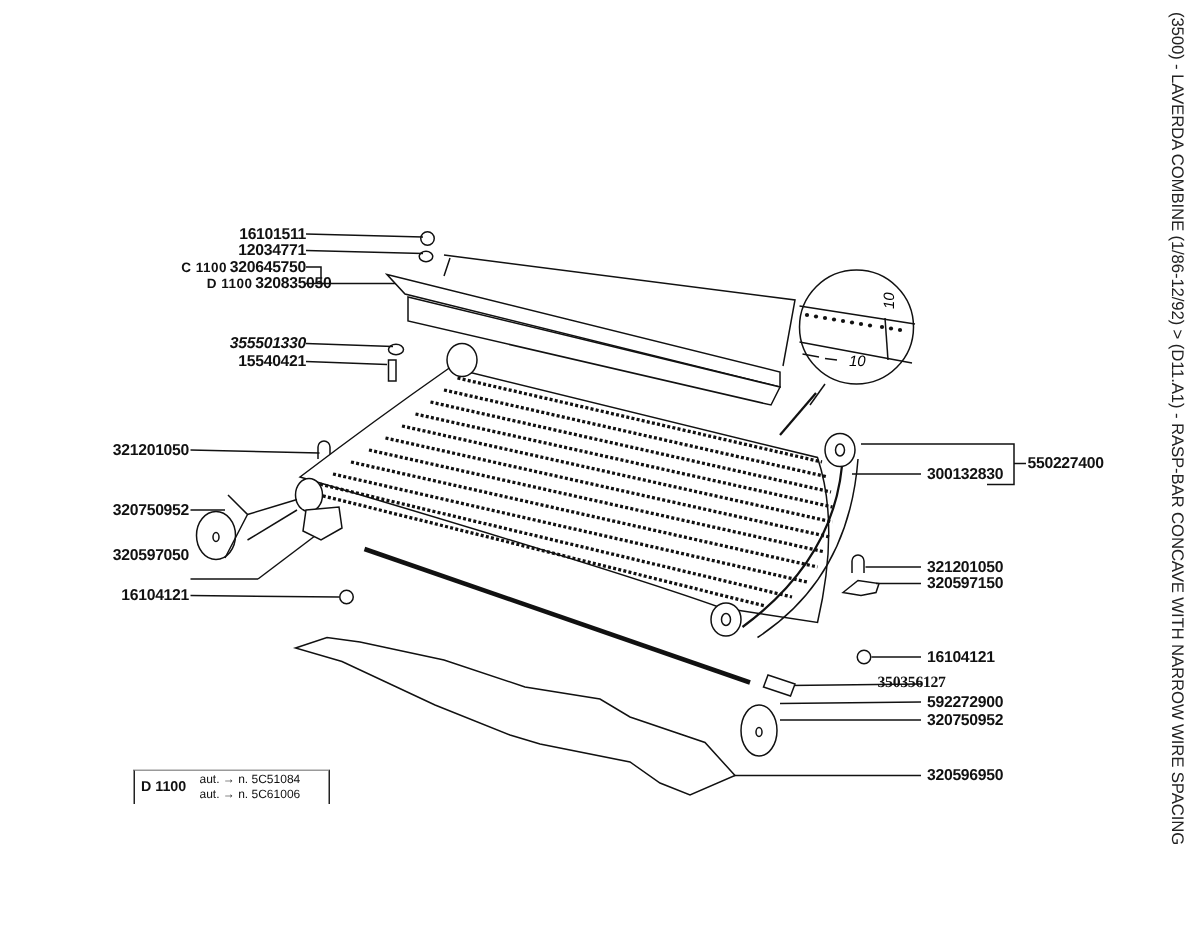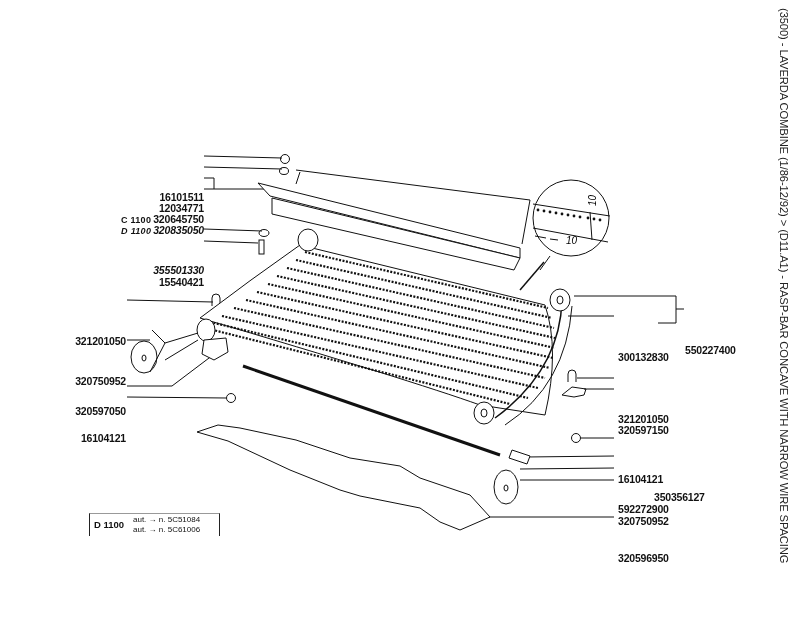--- a/index.html
+++ b/index.html
@@ -1,20 +1,20 @@
 <!DOCTYPE html>
 <html><head>
 <meta charset="utf-8">
 <style>
   html, body { margin: 0; padding: 0; background: #ffffff; }
   body { width: 797px; height: 630px; position: relative; overflow: hidden;
          font-family: "Liberation Sans", sans-serif; color: #111; }
   .lbl { position: absolute; font-family: "Liberation Sans", sans-serif;
          font-weight: bold; font-size: 10.5px; letter-spacing: -0.2px;
-         color: #111; white-space: nowrap; line-height: 12px; margin-top: 41px; }
+         color: #111; white-space: nowrap; line-height: 12px; }
   .lbl.r { text-align: right; }
   .pre { font-size: 9px; margin-right: 2px; letter-spacing: 0.3px; text-align: right; }
   svg#drawing { position: absolute; left: 0; top: 0; }
   .side-title { position: absolute; left: 773px; top: 8px; width: 20px; height: 600px; }
   .side-title span { position: absolute; left: 0; top: 0; transform-origin: 0 0;
        transform: translate(17px, 0) rotate(90deg); white-space: nowrap;
        font-family: "Liberation Sans", sans-serif; font-size: 11.2px; color: #222; letter-spacing: -0.1px; }
   .note-box { position: absolute; left: 89px; top: 513px; width: 129px; height: 22px;
        border: 1px solid #222; border-top-color:#999; border-bottom:none; }
   .note-model { position: absolute; left: 4px; top: 5px; font-weight: bold; font-size: 9.5px; }
@@ -126,34 +126,34 @@
     <line x1="535" y1="236" x2="546" y2="238"></line>
     <line x1="550" y1="239" x2="558" y2="240"></line>
   </g>
   <text x="566" y="244" font-family="Liberation Sans, sans-serif" font-size="10" font-style="italic">10</text>
   <text x="596" y="206" font-family="Liberation Sans, sans-serif" font-size="10" font-style="italic" transform="rotate(-90 596 206)">10</text>
 </svg>
 
 <div class="lbl r" style="left:110px;top:150px;width:94px;"><span>16101511</span></div>
 <div class="lbl r" style="left:110px;top:161px;width:94px;"><span>12034771</span></div>
 <div class="lbl r" style="left:90px;top:172px;width:114px;"><span class="pre">C 1100</span><span>320645750</span></div>
-<div class="lbl r" style="left:90px;top:183px;width:114px;font-style:italic;"><span class="pre">D 1100</span><span>320835050</span></div>
+<div class="lbl r" style="left:107px;top:183px;width:114px;"><span class="pre">D 1100</span><span>320835050</span></div>
 <div class="lbl r" style="left:110px;top:223px;width:94px;font-style:italic;"><span>355501330</span></div>
 <div class="lbl r" style="left:110px;top:235px;width:94px;"><span>15540421</span></div>
 <div class="lbl r" style="left:30px;top:294px;width:96px;"><span>321201050</span></div>
 <div class="lbl r" style="left:30px;top:334px;width:96px;"><span>320750952</span></div>
 <div class="lbl r" style="left:30px;top:364px;width:96px;"><span>320597050</span></div>
 <div class="lbl r" style="left:30px;top:391px;width:96px;"><span>16104121</span></div>
 
 <div class="lbl" style="left:685px;top:303px;"><span>550227400</span></div>
 <div class="lbl" style="left:618px;top:310px;"><span>300132830</span></div>
 <div class="lbl" style="left:618px;top:372px;"><span>321201050</span></div>
 <div class="lbl" style="left:618px;top:383px;"><span>320597150</span></div>
 <div class="lbl" style="left:618px;top:432px;"><span>16104121</span></div>
-<div class="lbl" style="left:654px;top:450px;"><span>350356127</span></div>
+<div class="lbl" style="left:585px;top:450px;font-family:Liberation Serif, serif;"><span>350356127</span></div>
 <div class="lbl" style="left:618px;top:462px;"><span>592272900</span></div>
 <div class="lbl" style="left:618px;top:474px;"><span>320750952</span></div>
 <div class="lbl" style="left:618px;top:511px;"><span>320596950</span></div>
 
 <div class="note-box">
   <div class="note-model">D 1100</div>
   <div class="note-lines">
     <div>aut. → n. 5C51084</div>
     <div>aut. → n. 5C61006</div>
   </div>

